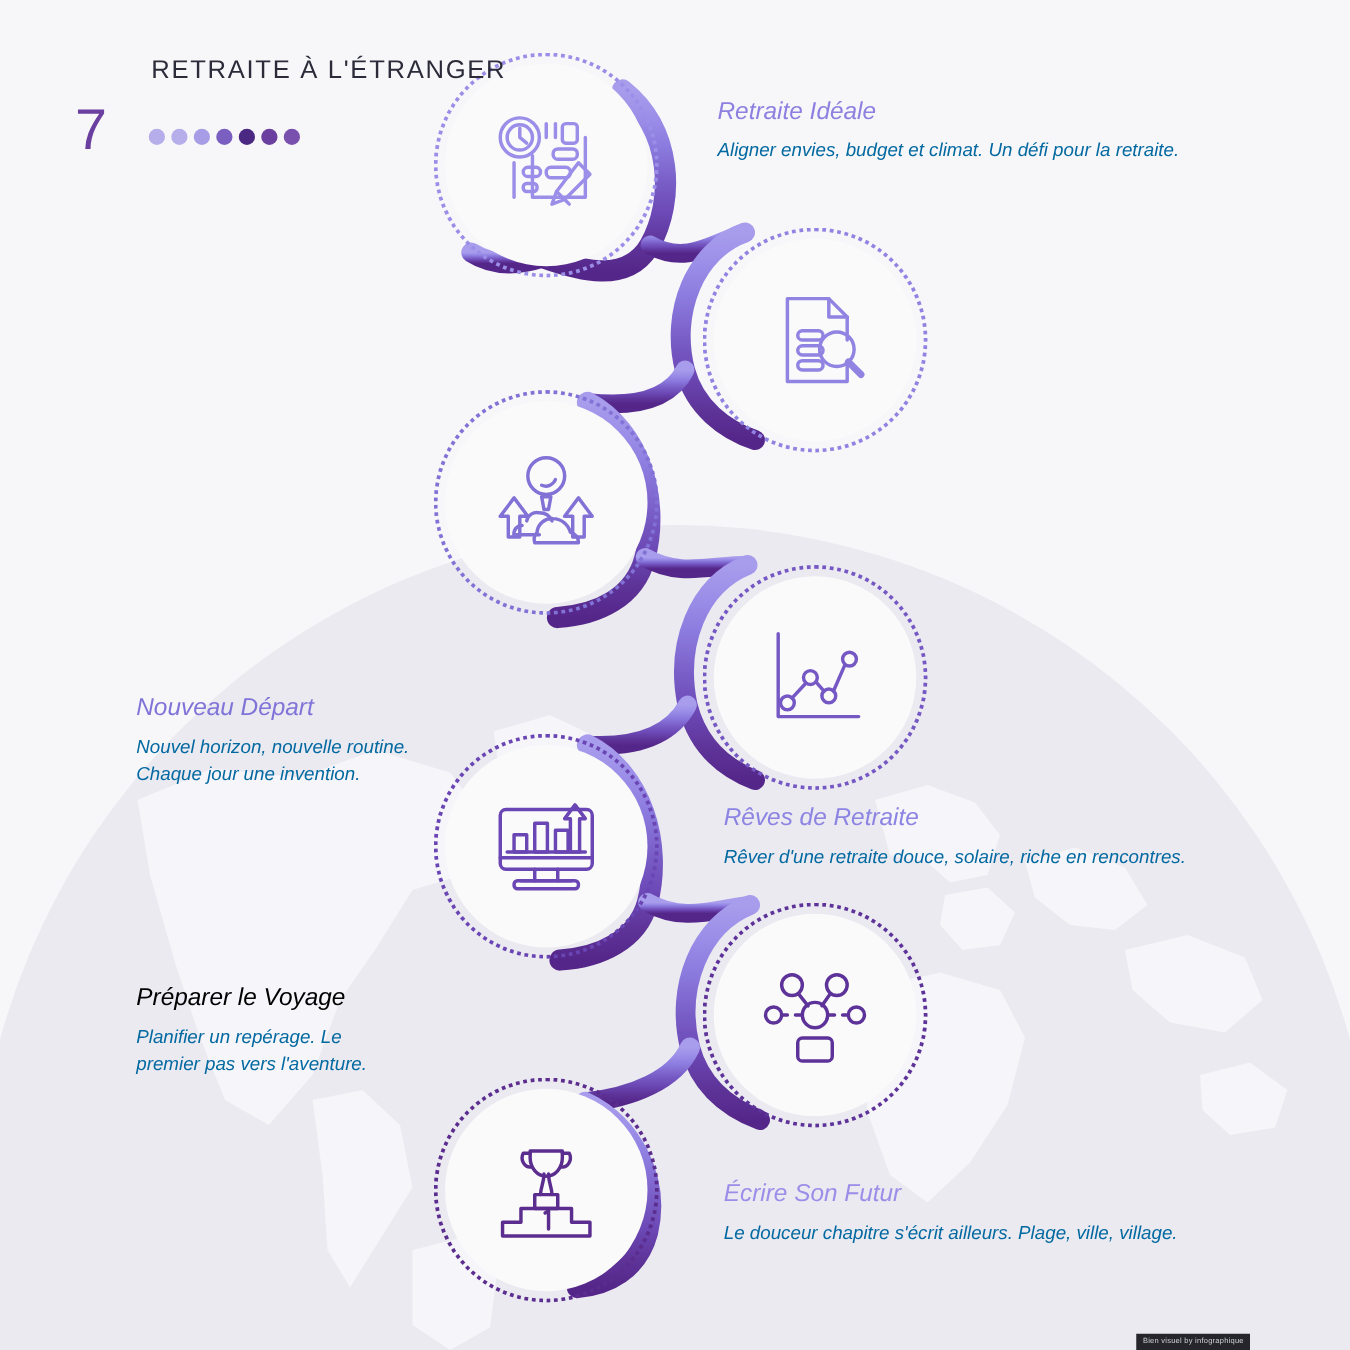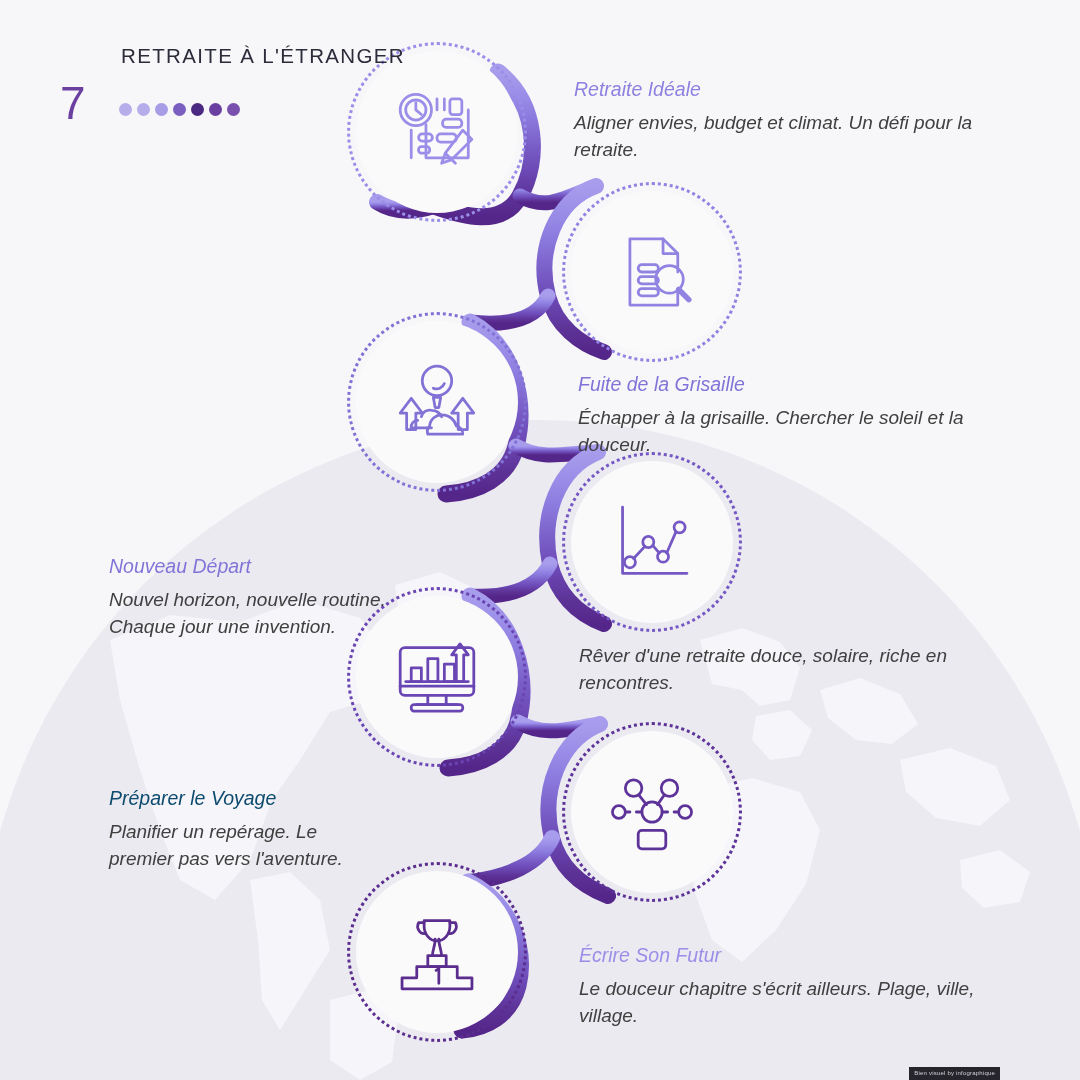--- a/index.html
+++ b/index.html
@@ -48,21 +48,21 @@
     width:92px;height:92px;
   }
 
   
   .tblock{position:absolute;z-index:4;font-style:italic;}
   .tblock h3{
     margin:0 0 9px 0;font-weight:400;font-size:19.5px;line-height:1.2;
     white-space:nowrap;
   }
   .tblock p{
-    margin:0;font-size:19px;line-height:1.42;color:#404040;font-weight:400;
+    margin:0;font-size:15px;line-height:1.42;color:#0369a1;font-weight:400;
     white-space:pre-line;
   }
   .tblock.right{text-align:left;}
   .tblock.left{text-align:left;}
 
   
   .watermark{
     position:absolute;right:0;bottom:0;z-index:9;
     background:#15151b;color:#cfcfd8;
     font-size:6px;letter-spacing:.2px;
@@ -279,34 +279,31 @@
         <path d="M28,66 L72,66 L72,78 L88,78 L88,90 L12,90 L12,78 L28,78 Z"></path>
         <path d="M49,70 L52,68 L52,84"></path>
       </g>
     </svg>
   </div>
 
   <div class="tblock right" id="txt0" style="left: 574px; top: 78px;">
     <h3 style="color: rgb(141, 128, 224);">Retraite Idéale</h3>
     <p>Aligner envies, budget et climat. Un défi pour la retraite.</p>
   </div>
-  <div class="tblock right" id="txt2" style="left: 578px; top: 373px;">
-    <h3 style="color: rgb(129, 116, 216);">Fuite de la Grisaille</h3>
-    <p>Échapper à la grisaille. Chercher le soleil et la douceur.</p>
-  </div>
   <div class="tblock left" id="txt3" style="left: 109px; top: 515px; margin-top: 40px;">
     <h3 style="color: rgb(129, 116, 216);">Nouveau Départ</h3>
     <p>Nouvel horizon, nouvelle routine.
 Chaque jour une invention.</p>
   </div>
   <div class="tblock right" id="txt4" style="left: 579px; top: 643px;">
+    <h3 style="color: rgb(140, 132, 226);">Rêves de Retraite</h3>
     <p>Rêver d'une retraite douce, solaire, riche en rencontres.</p>
   </div>
   <div class="tblock left" id="txt5" style="left: 109px; top: 787px;">
-    <h3 style="color: #0c4a6e;">Préparer le Voyage</h3>
+    <h3 style="color: #000000;">Préparer le Voyage</h3>
     <p>Planifier un repérage. Le
 premier pas vers l'aventure.</p>
   </div>
   <div class="tblock right" id="txt6" style="left: 579px; top: 944px;">
     <h3 style="color: rgb(155, 142, 232);">Écrire Son Futur</h3>
     <p>Le douceur chapitre s'écrit ailleurs. Plage, ville, village.</p>
   </div>
 
   <div class="watermark">Bien visuel by infographique</div>
 </div>

